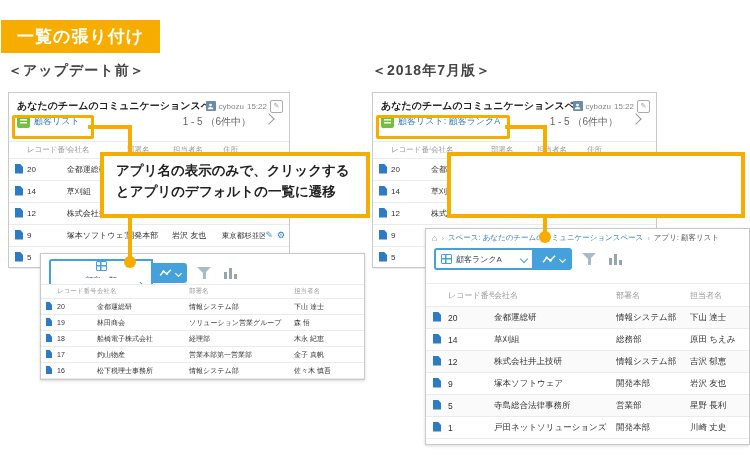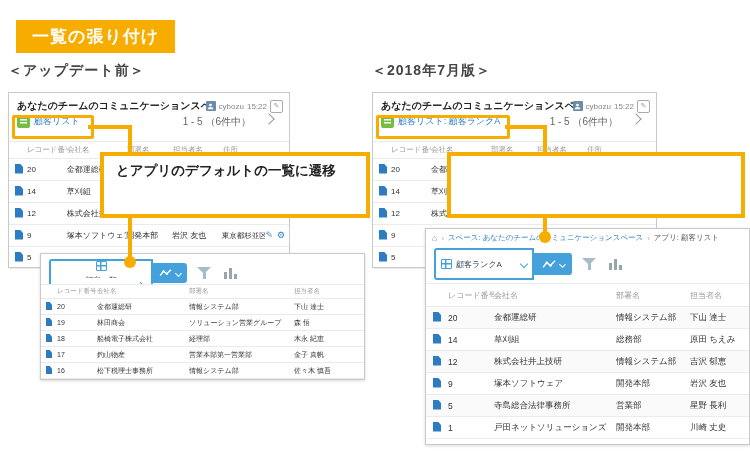--- a/index.html
+++ b/index.html
@@ -1,20 +1,20 @@
 <!DOCTYPE html>
 <html><head>
 <meta charset="utf-8">
 <style>
   html,body{margin:0;padding:0;background:#fff;}
   body{font-family:"Liberation Sans","DejaVu Sans",sans-serif;color:#333;}
   .stage{position:relative;width:750px;height:460px;background:#fff;overflow:hidden;}
 
   
-  .banner{position:absolute;left:16px;top:20px;background:#F7AD00;color:#fff;
+  .banner{position:absolute;left:1px;top:20px;background:#F7AD00;color:#fff;
     font-size:17px;font-weight:bold;padding:5px 16px;letter-spacing:1px;}
   .seclabel{position:absolute;font-size:14px;color:#444;font-weight:bold;letter-spacing:1px;}
   .seclabel.before{left:8px;top:62px;}
   .seclabel.after{left:372px;top:62px;}
 
   .callout{position:absolute;background:#fff;border:4px solid #F7AD00;z-index:6;
     padding:5px 12px;font-size:13.5px;line-height:1.55;color:#222;font-weight:bold;white-space:nowrap;}
   .callout.left{left:100px;top:152px;width:238px;height:48px;}
   .callout.right{left:447px;top:152px;width:266px;height:48px;font-size:14px;}
   .hl-orange{color:#F5A000;}
@@ -402,21 +402,21 @@
 
   <div class="panel bottom p-br">
     <div class="crumb">
       <span class="home">⌂</span>
       <span class="sep">›</span>
       <span class="link">スペース: あなたのチームのコミュニケーションスペース</span>
       <span class="sep">›</span>
       <span>アプリ: 顧客リスト</span>
     </div>
     <div class="toolbar" style="padding:5px 8px 3px 8px;">
-      <span class="vsel" style="width:100px;height:32px;">
+      <span class="vsel" style="width:100px;height:22px;">
         <span class="tvicon"></span>
         <span class="vname">顧客ランクA</span>
         <span class="chev"></span>
       </span>
       <span class="gbtn" style="width:38px;height:22px;">
         <svg width="15" height="11" viewBox="0 0 16 12">
             <polyline points="1,9 5,4 9,7 14,2" fill="none" stroke="#fff" stroke-width="1.6"></polyline>
             <circle cx="5" cy="4" r="1.4" fill="#fff"></circle>
             <circle cx="9" cy="7" r="1.4" fill="#fff"></circle>
           </svg>
@@ -492,18 +492,19 @@
 
   <div class="conn" style="left:88px;top:125px;width:44px;height:4px;"></div>
   <div class="conn" style="left:128px;top:125px;width:4px;height:137px;"></div>
   <div class="dot" style="left:124px;top:256px;"></div>
 
   <div class="conn" style="left:505px;top:125px;width:42px;height:4px;"></div>
   <div class="conn" style="left:543px;top:125px;width:4px;height:112px;"></div>
   <div class="dot" style="left:539px;top:231px;"></div>
 
   <div class="callout left">
+    <div>アプリ名の表示のみで、クリックする</div>
     <div>とアプリのデフォルトの一覧に遷移</div>
   </div>
   <div class="callout right">
   </div>
 
 </div>
 
 </body></html>

